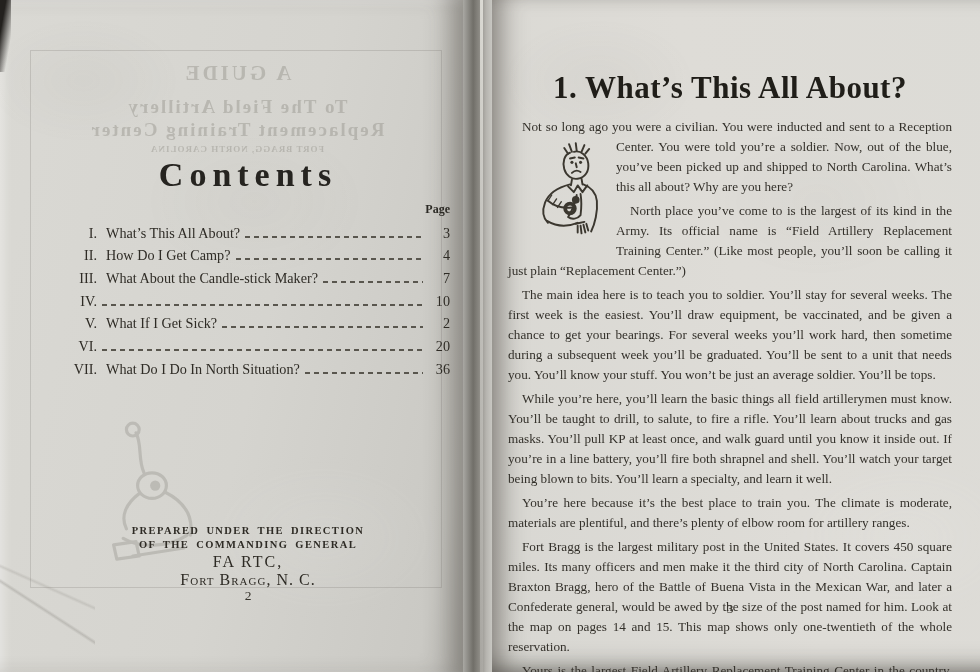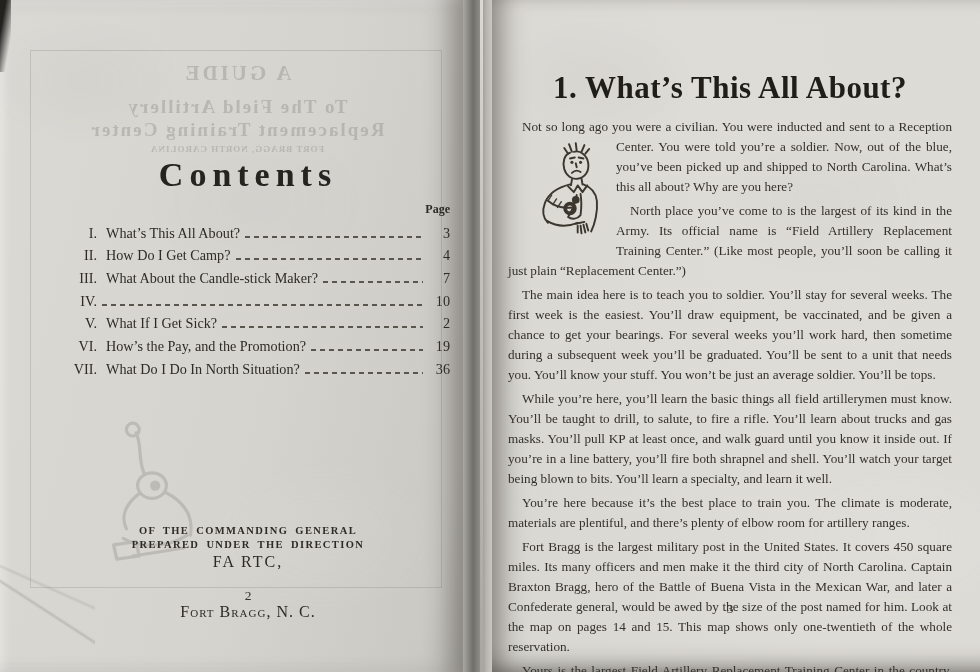--- a/index.html
+++ b/index.html
@@ -53,21 +53,21 @@
   .toc-list{position:absolute;left:42px;top:219px;width:408px;}
   .toc-row{display:flex;align-items:flex-end;height:22.7px;font-size:14.2px;color:#2e2b25;}
   .toc-num{width:55px;text-align:right;flex:none;}
   .toc-entry-title{flex:none;margin-left:9px;white-space:nowrap;}
   .toc-leader{flex:1;height:2px;margin:0 3px 4px 5px;
     background:repeating-linear-gradient(90deg,#59564e 0 5px,transparent 5px 9px);}
   .toc-page{width:24px;text-align:right;flex:none;}
   .imprint{position:absolute;left:28px;top:524px;width:440px;text-align:center;color:#2e2b25;}
   .imprint .i-small{font-size:10.5px;letter-spacing:1.4px;word-spacing:3px;line-height:13.5px;font-weight:bold;}
   .imprint .i-fartc{font-size:16px;letter-spacing:2px;line-height:18px;margin-top:2px;}
-  .imprint .i-fort{font-variant:small-caps;font-size:16px;letter-spacing:1px;line-height:17px;margin-top:32px;}
+  .imprint .i-fort{font-variant:small-caps;font-size:16px;letter-spacing:1px;line-height:17px;}
   .pn-left{position:absolute;left:28px;top:588px;width:440px;text-align:center;font-size:13.5px;}
   
   .chapter-title{position:absolute;left:16px;top:70px;width:444px;text-align:center;
     font-size:31px;font-weight:bold;letter-spacing:.5px;color:#201e19;}
   .body-text{position:absolute;left:16px;top:117px;width:444px;
     font-size:13.2px;line-height:20px;text-align:justify;color:#33302a;}
   .body-text p{margin:0 0 4px 0;text-indent:14px;}
   .fig{float:left;width:96px;height:112px;margin:2px 12px 2px 0;}
   .fig svg{width:100%;height:100%;}
   .pn-right{position:absolute;left:16px;top:601px;width:444px;text-align:center;font-size:13.5px;}
@@ -122,23 +122,22 @@
       <span class="toc-page">10</span>
     </div>
     <div class="toc-row">
       <span class="toc-num">V.</span>
       <span class="toc-entry-title">What If I Get Sick?</span>
       <span class="toc-leader"></span>
       <span class="toc-page">2</span>
     </div>
     <div class="toc-row">
       <span class="toc-num">VI.</span>
-      <span class="toc-entry-title">How’s the Pay, and the Promotion?</span>
-      <span class="toc-leader"></span>
-      <span class="toc-page">19</span>
+      <span class="toc-leader"></span>
+      <span class="toc-page">20</span>
     </div>
     <div class="toc-row">
       <span class="toc-num">VII.</span>
       <span class="toc-entry-title">What Do I Do In North Situation?</span>
       <span class="toc-leader"></span>
       <span class="toc-page">36</span>
     </div>
   </div>
 
   <span class="ghost-figure">
@@ -151,22 +150,22 @@
         <path d="M58,46 C66,52 70,60 66,68"></path>
         <path d="M28,72 C40,80 58,80 68,74"></path>
         <path d="M60,76 l14,2 l-2,9 l-14,-2 z"></path>
         <path d="M30,80 l32,5"></path>
       </g>
       <circle class="sk-fill" cx="48" cy="41" r="3.2"></circle>
     </svg>
   </span>
 
   <div class="imprint">
+    <div class="i-small">PREPARED UNDER THE DIRECTION</div>
     <div class="i-small">OF THE COMMANDING GENERAL</div>
-    <div class="i-small">PREPARED UNDER THE DIRECTION</div>
     <div class="i-fartc">FA RTC,</div>
     <div class="i-fort">Fort Bragg, N. C.</div>
   </div>
 
   <div class="pn-left">2</div>
   <div class="crease"></div>
 </div>
 
 <div class="gutter"></div>
 

